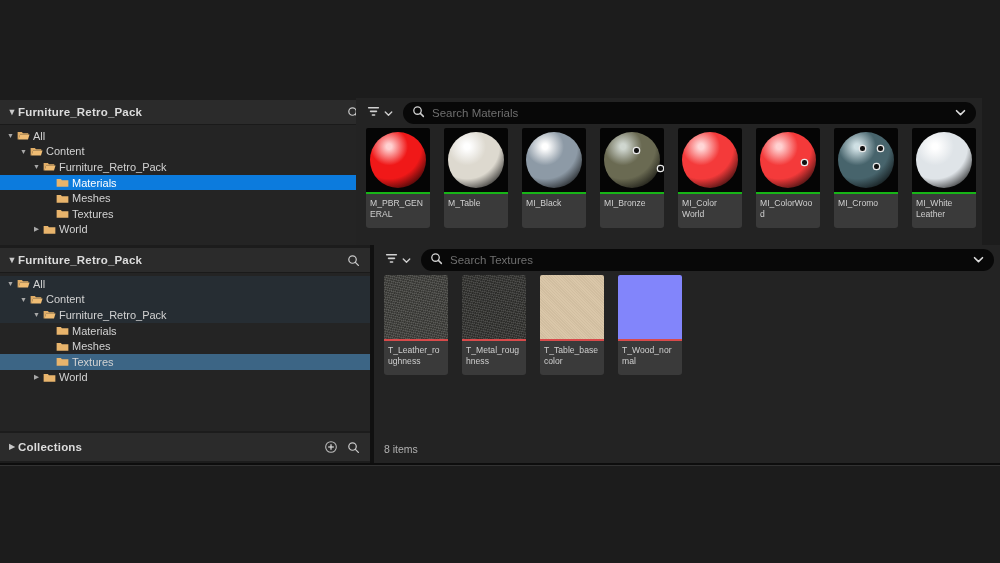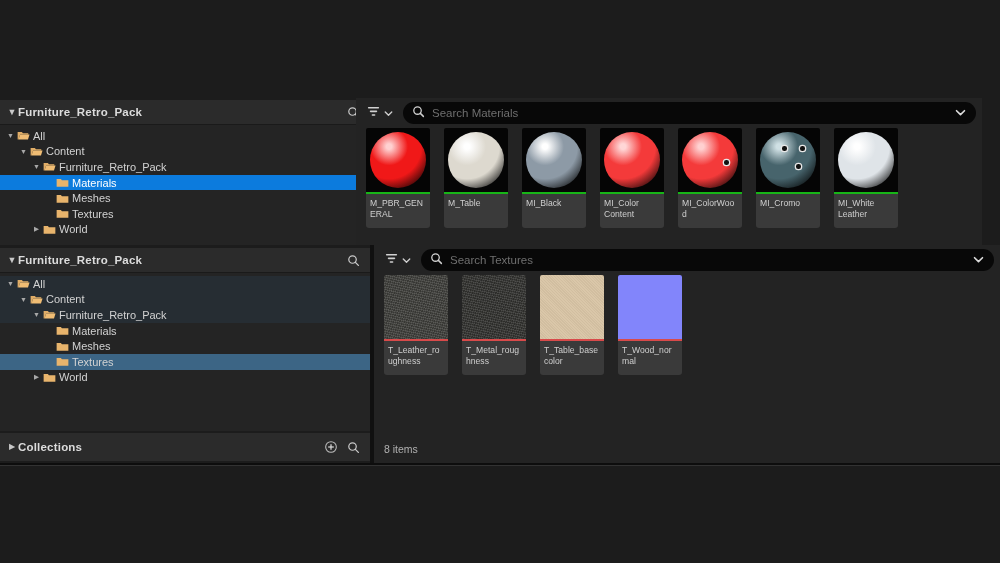--- a/index.html
+++ b/index.html
@@ -329,24 +329,34 @@
         </div>
         <div class="tile">
           <div class="tile-thumb">
             <div class="sphere" style="background: radial-gradient(circle at 34% 26%, rgb(255, 255, 255) 0%, rgb(255, 255, 255) 5%, rgb(141, 154, 166) 34%, rgb(141, 154, 166) 58%, rgba(0, 0, 0, 0.55) 92%, rgba(0, 0, 0, 0.85) 100%);"></div>
           </div>
           <div class="tile-bar" style="background: rgb(23, 181, 23);"></div>
           <div class="tile-name">MI_Black</div>
         </div>
         <div class="tile">
           <div class="tile-thumb">
+            <div class="sphere" style="background: radial-gradient(circle at 34% 26%, rgb(207, 214, 207) 0%, rgb(207, 214, 207) 5%, rgb(106, 106, 82) 34%, rgb(106, 106, 82) 58%, rgba(0, 0, 0, 0.55) 92%, rgba(0, 0, 0, 0.85) 100%);">
+              <div class="spot" style="left: 30px; top: 16px; width: 4.5px; height: 4.5px;"></div>
+              <div class="spot" style="left: 54px; top: 34px; width: 4.5px; height: 4.5px;"></div>
+            </div>
+          </div>
+          <div class="tile-bar" style="background: rgb(23, 181, 23);"></div>
+          <div class="tile-name">MI_Bronze</div>
+        </div>
+        <div class="tile">
+          <div class="tile-thumb">
             <div class="sphere" style="background: radial-gradient(circle at 34% 26%, rgb(255, 214, 214) 0%, rgb(255, 214, 214) 5%, rgb(244, 58, 58) 34%, rgb(244, 58, 58) 58%, rgba(0, 0, 0, 0.55) 92%, rgba(0, 0, 0, 0.85) 100%);"></div>
           </div>
           <div class="tile-bar" style="background: rgb(23, 181, 23);"></div>
-          <div class="tile-name">MI_Color Content</div>
+          <div class="tile-name">MI_Color World</div>
         </div>
         <div class="tile">
           <div class="tile-thumb">
             <div class="sphere" style="background: radial-gradient(circle at 34% 26%, rgb(255, 208, 208) 0%, rgb(255, 208, 208) 5%, rgb(244, 58, 58) 34%, rgb(244, 58, 58) 58%, rgba(0, 0, 0, 0.55) 92%, rgba(0, 0, 0, 0.85) 100%);">
               <div class="spot" style="left: 42px; top: 28px; width: 4.5px; height: 4.5px;"></div>
             </div>
           </div>
           <div class="tile-bar" style="background: rgb(23, 181, 23);"></div>
           <div class="tile-name">MI_ColorWood</div>
         </div>

